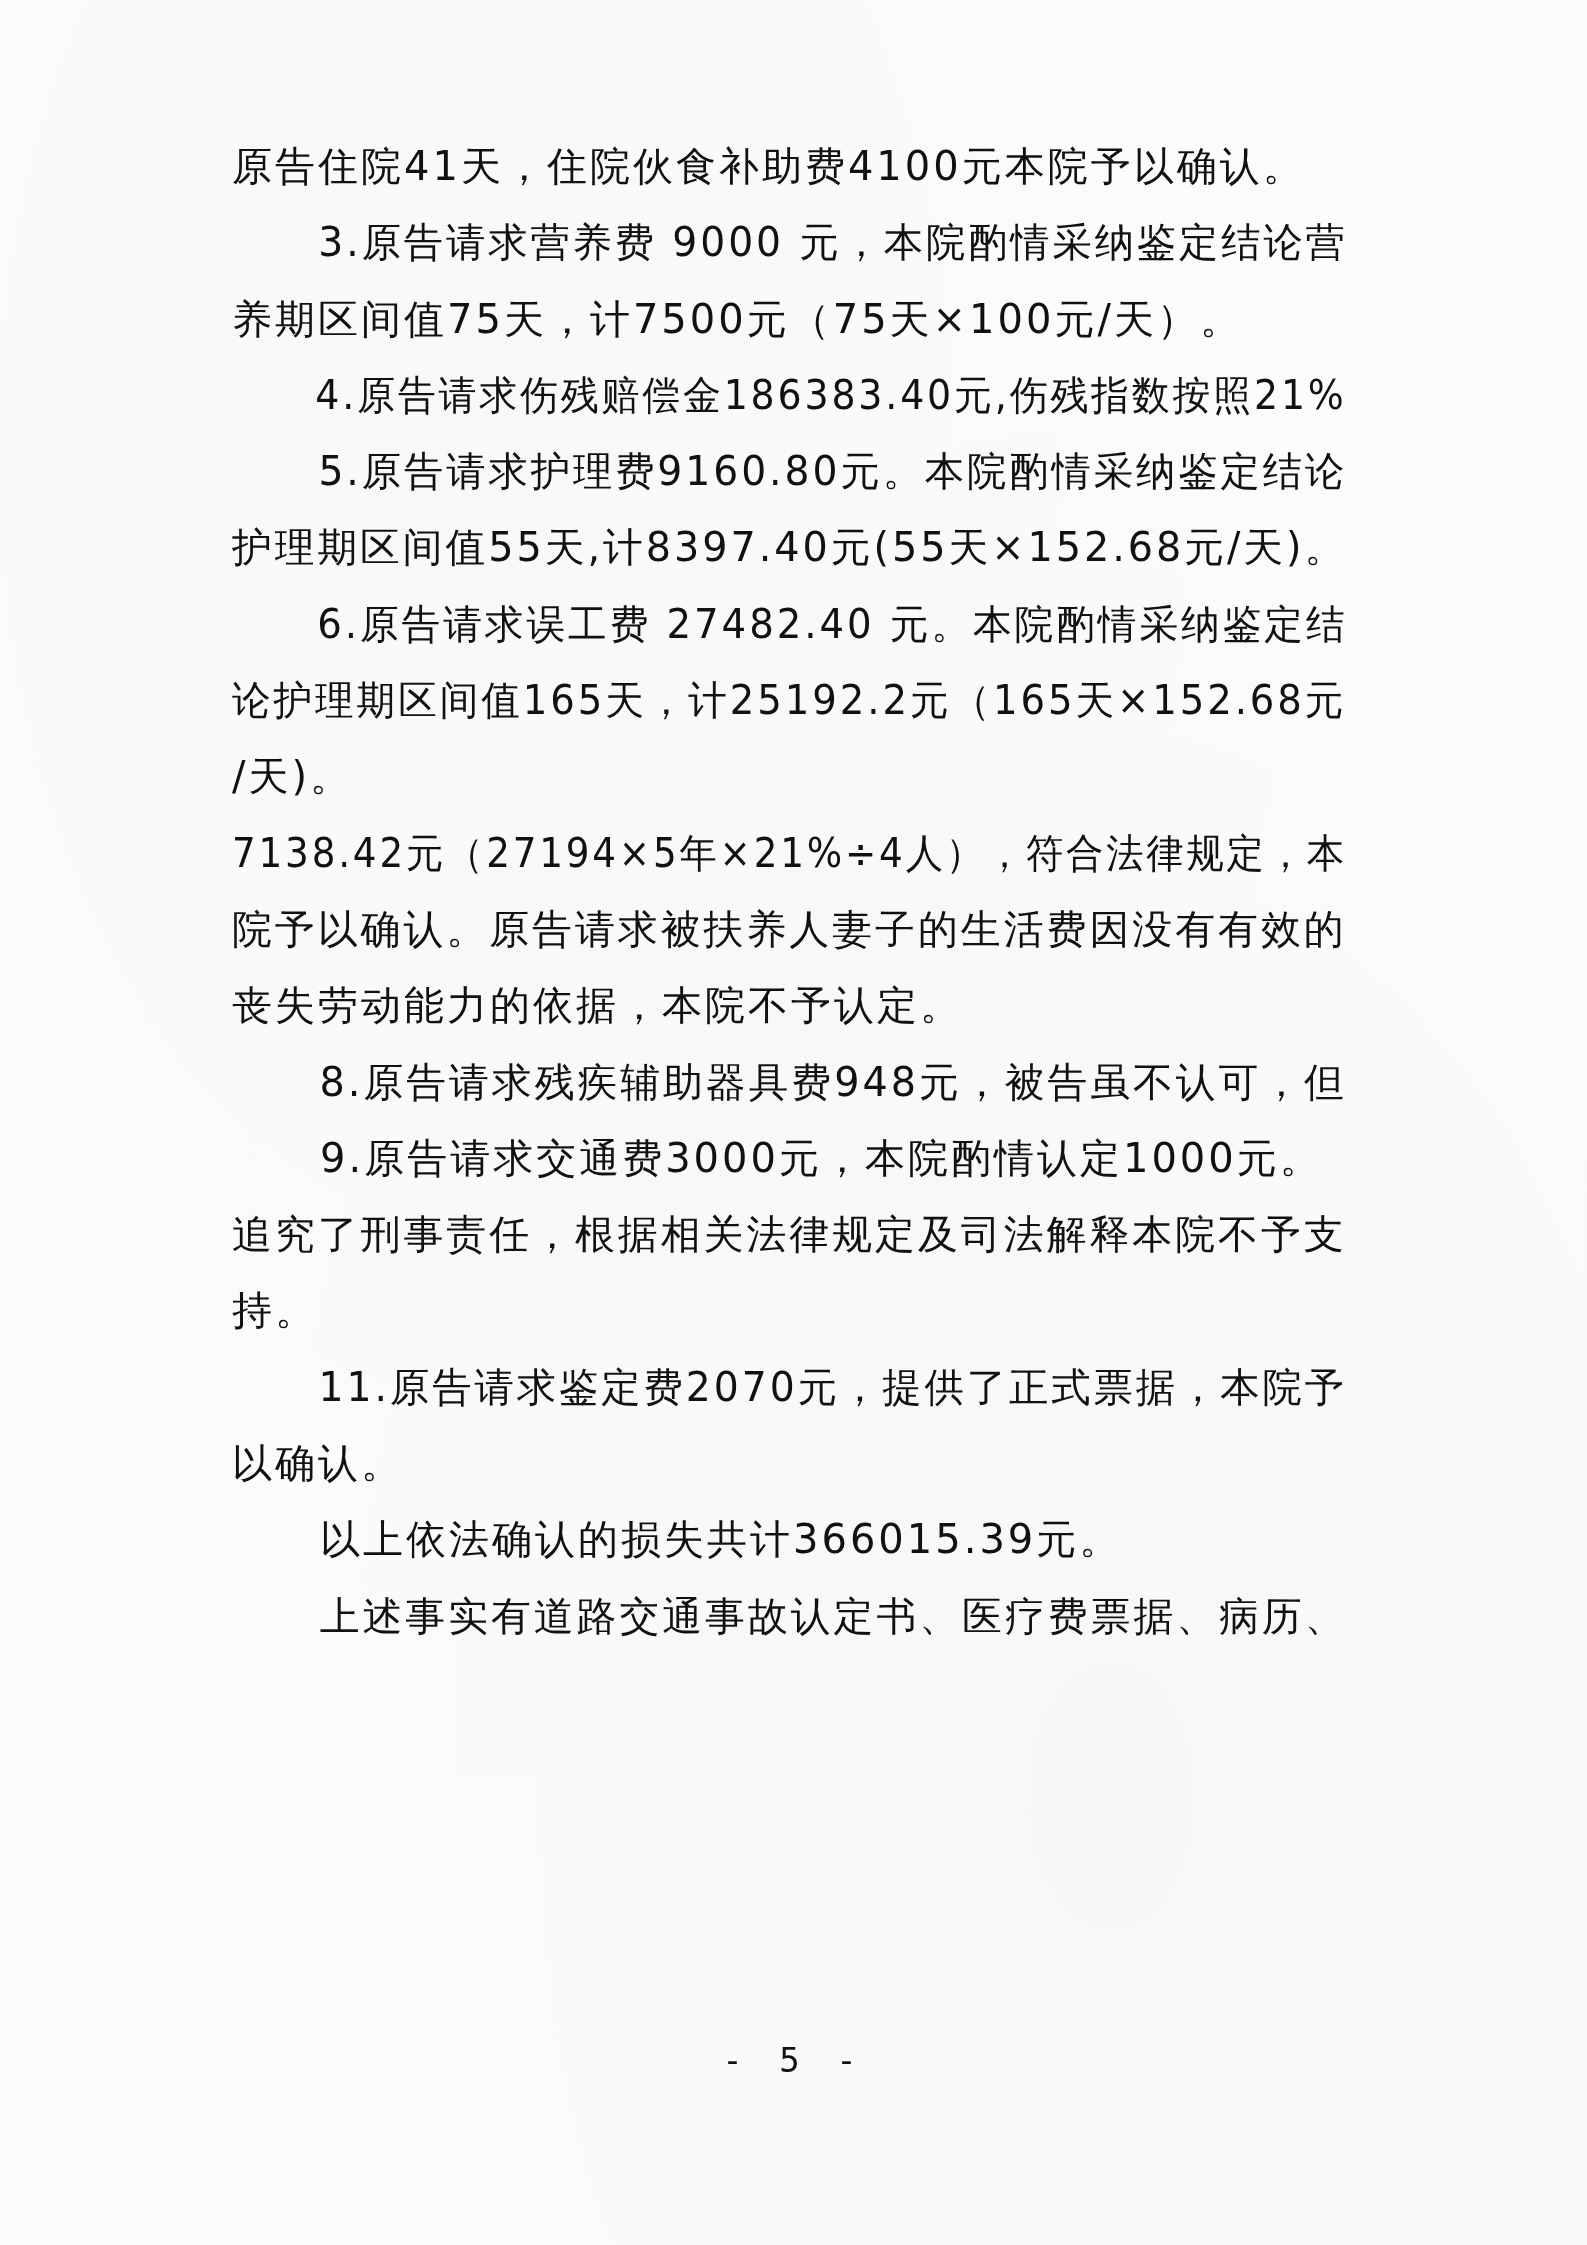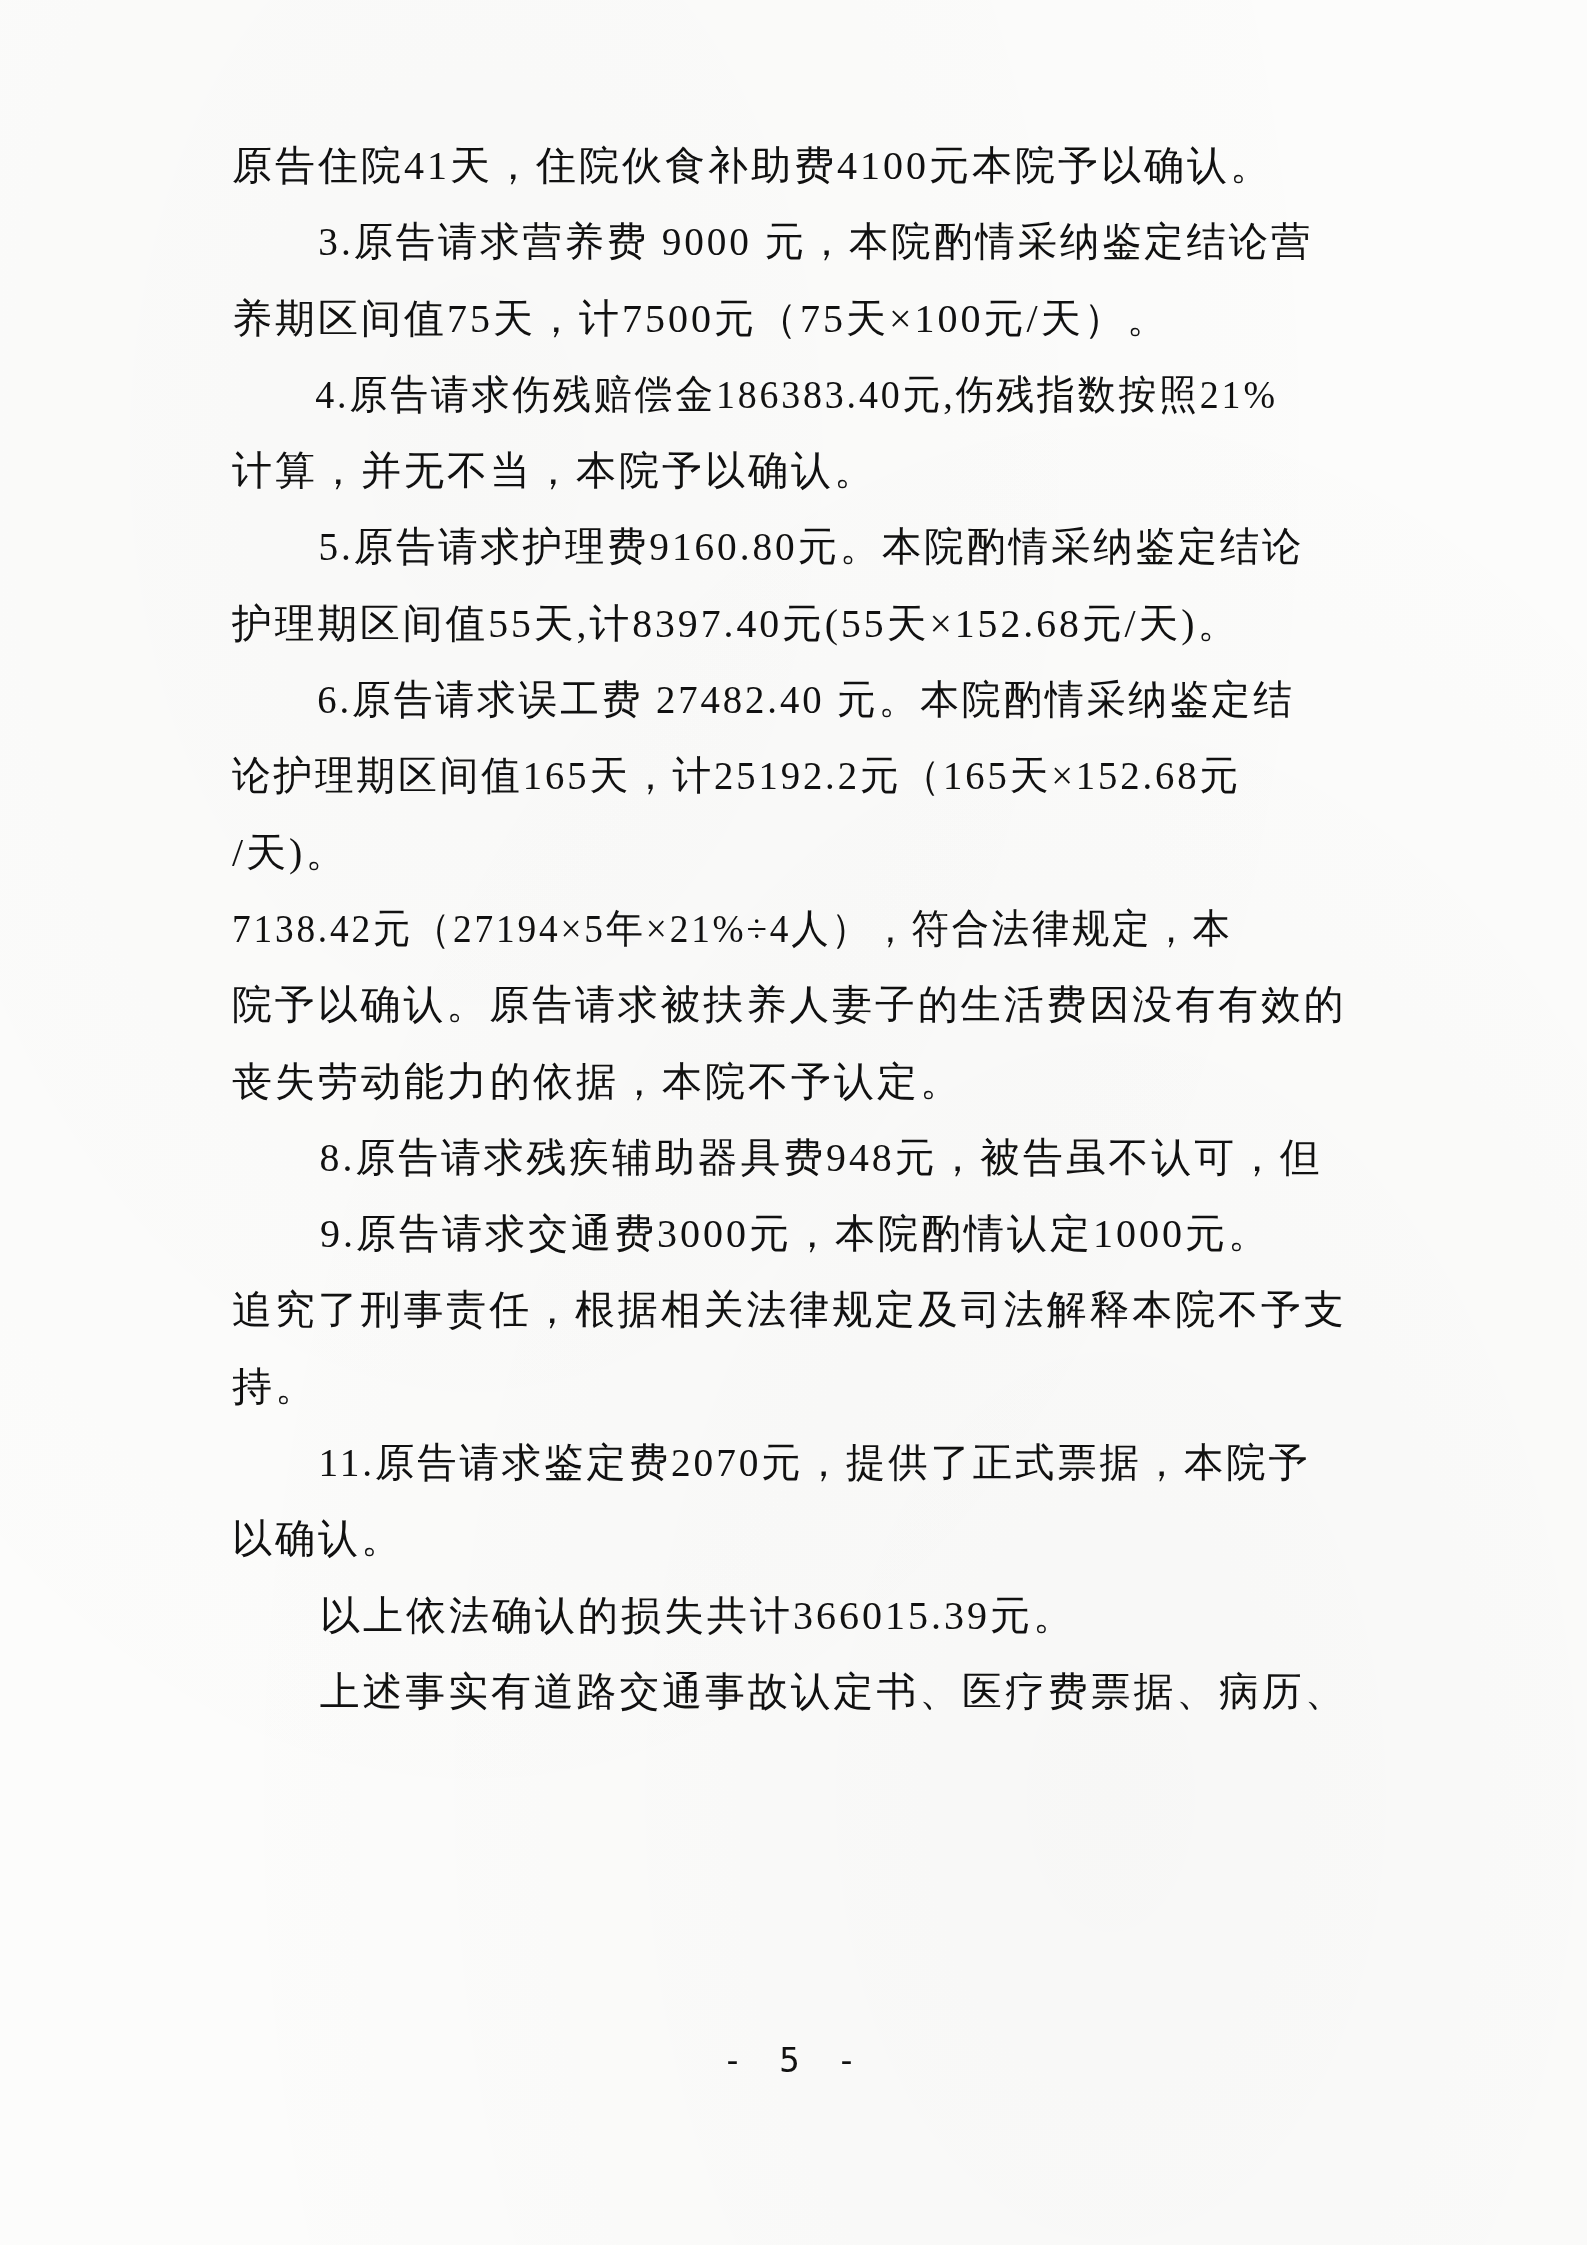--- a/index.html
+++ b/index.html
@@ -16,21 +16,20 @@
     background:
       radial-gradient(ellipse at 30% 20%, rgba(0,0,0,0.015), transparent 60%),
       radial-gradient(ellipse at 70% 80%, rgba(0,0,0,0.02), transparent 60%),
       #fcfcfb;
   }
   .body-text {
     position: absolute;
     left: 232px;
     top: 128px;
     width: 1115px;
-    font-family: Liberation Serif, serif;
   }
   .line {
     height: 76.3px;
     line-height: 76.3px;
     font-size: 40px;
     white-space: nowrap;
     letter-spacing: 3px;
     transform-origin: left center;
   }
   .line.indent { padding-left: 88px; }
@@ -46,21 +45,20 @@
 </style>
 </head>
 <body>
 
 <div class="page">
   <div class="body-text">
     <div class="line">原告住院41天，住院伙食补助费4100元本院予以确认。</div>
     <div class="line indent" style="transform: scaleX(0.981);">3.原告请求营养费 9000 元，本院酌情采纳鉴定结论营</div>
     <div class="line">养期区间值75天，计7500元（75天×100元/天）。</div>
     <div class="line indent" style="transform: scaleX(0.947);">4.原告请求伤残赔偿金186383.40元,伤残指数按照21%</div>
-    <div class="line">计算，并无不当，本院予以确认。</div>
     <div class="line indent" style="transform: scaleX(0.982);">5.原告请求护理费9160.80元。本院酌情采纳鉴定结论</div>
     <div class="line" style="transform: scaleX(0.993);">护理期区间值55天,计8397.40元(55天×152.68元/天)。</div>
     <div class="line indent" style="transform: scaleX(0.968);">6.原告请求误工费 27482.40 元。本院酌情采纳鉴定结</div>
     <div class="line" style="transform: scaleX(0.966);">论护理期区间值165天，计25192.2元（165天×152.68元</div>
     <div class="line">/天)。</div>
     <div class="line" style="transform: scaleX(0.933);">7138.42元（27194×5年×21%÷4人），符合法律规定，本</div>
     <div class="line" style="transform: scaleX(0.997);">院予以确认。原告请求被扶养人妻子的生活费因没有有效的</div>
     <div class="line">丧失劳动能力的依据，本院不予认定。</div>
     <div class="line indent" style="transform: scaleX(0.995);">8.原告请求残疾辅助器具费948元，被告虽不认可，但</div>
     <div class="line indent">9.原告请求交通费3000元，本院酌情认定1000元。</div>

